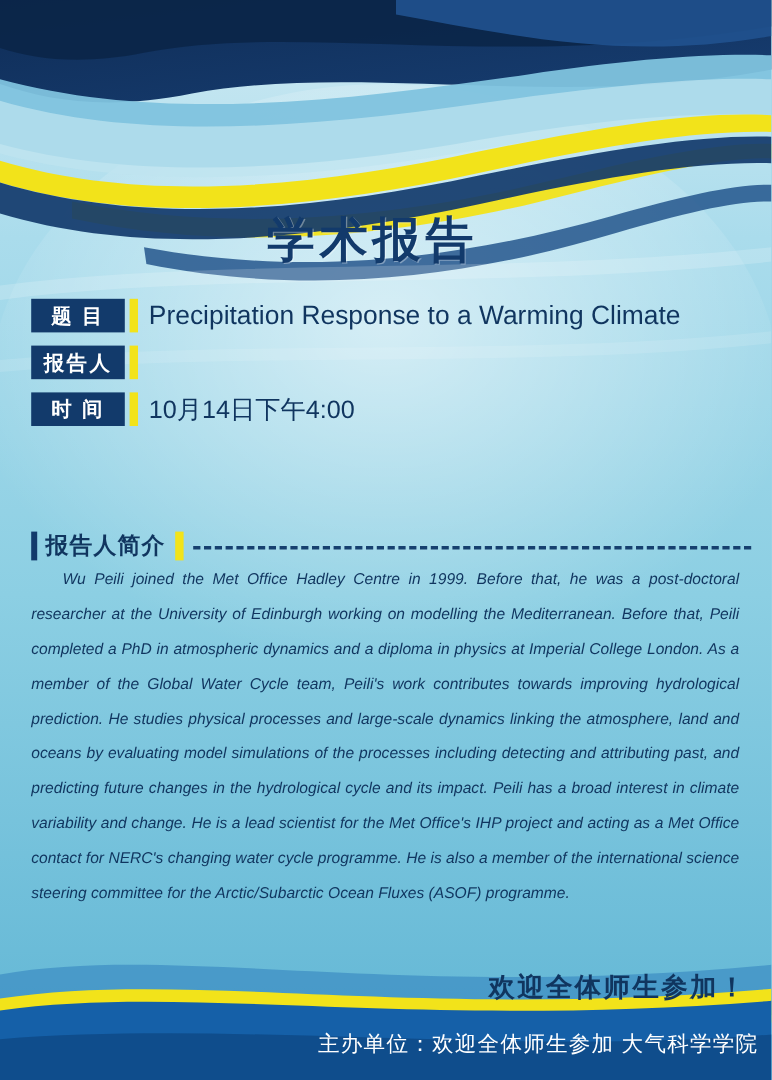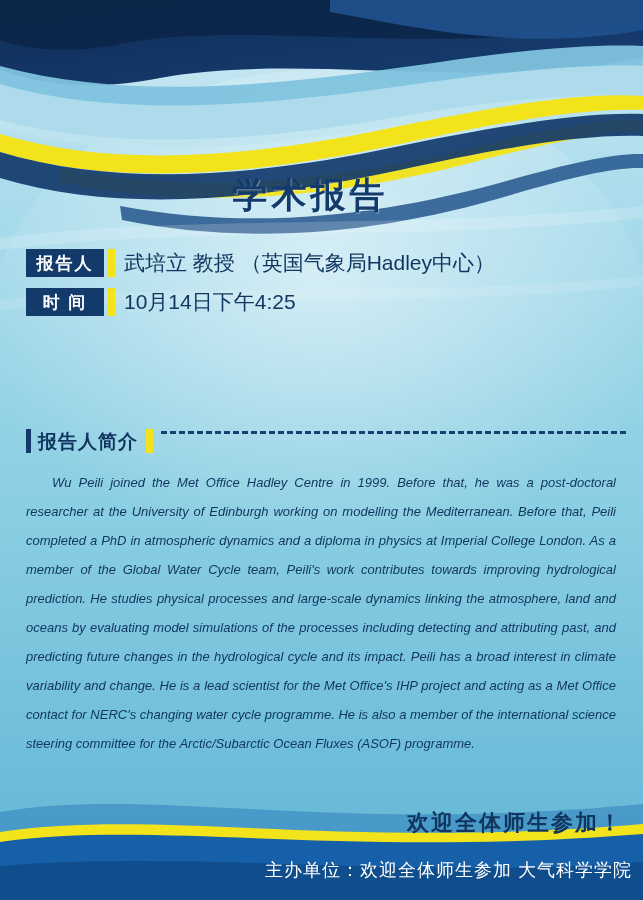--- a/index.html
+++ b/index.html
@@ -34,21 +34,21 @@
     width: 643px;
     height: 900px;
   }
 
   .title {
     position: absolute;
     top: 172px;
     left: 0;
     width: 621px;
     text-align: center;
-    font-size: 35px;
+    font-size: 40px;
     font-weight: bold;
     letter-spacing: 4px;
     color: #123a6b;
     text-shadow: 1px 1px 0 rgba(255,255,255,0.35);
   }
 
   .rows {
     position: absolute;
     top: 248px;
     left: 26px;
@@ -85,25 +85,25 @@
     color: #10355f;
     white-space: nowrap;
   }
   .row-value.en {
     font-size: 22px;
   }
 
   
   .bio-head {
     position: absolute;
-    top: 429px;
+    top: 442px;
     left: 26px;
     width: 600px;
     display: flex;
-    align-items: flex-start;
+    align-items: center;
     font-family: Liberation Mono, monospace;
   }
   .bio-head-accent {
     width: 5px;
     height: 24px;
     background: #123a6b;
     margin-right: 7px;
   }
   .bio-head-text {
     font-size: 19px;
@@ -210,31 +210,35 @@
     <path d="M0,842 C160,820 340,858 643,834 V900 H0 Z" fill="#1560a8"></path>
     <path d="M0,866 C200,850 420,880 643,862 V900 H0 Z" fill="#0f4d8c"></path>
   </svg>
 
   <div class="content">
 
     <div class="title">学术报告</div>
 
     <div class="rows">
 
+      <div class="row">
+        <div class="row-label">题 目</div>
+        <div class="row-bar"></div>
+        <div class="row-value en">Precipitation Response to a Warming Climate</div>
+      </div>
 
       <div class="row">
         <div class="row-label">报告人</div>
         <div class="row-bar"></div>
-        <div class="row-value">武培立 教授 （英国气象局Hadley中心）</div>
       </div>
 
       <div class="row">
         <div class="row-label">时 间</div>
         <div class="row-bar"></div>
-        <div class="row-value">10月14日下午4:25</div>
+        <div class="row-value">10月14日下午4:00</div>
       </div>
 
 
     </div>
 
     <div class="bio-head">
       <div class="bio-head-accent"></div>
       <div class="bio-head-text">报告人简介</div>
       <div class="bio-head-bar"></div>
       <div class="bio-head-dash"></div>

